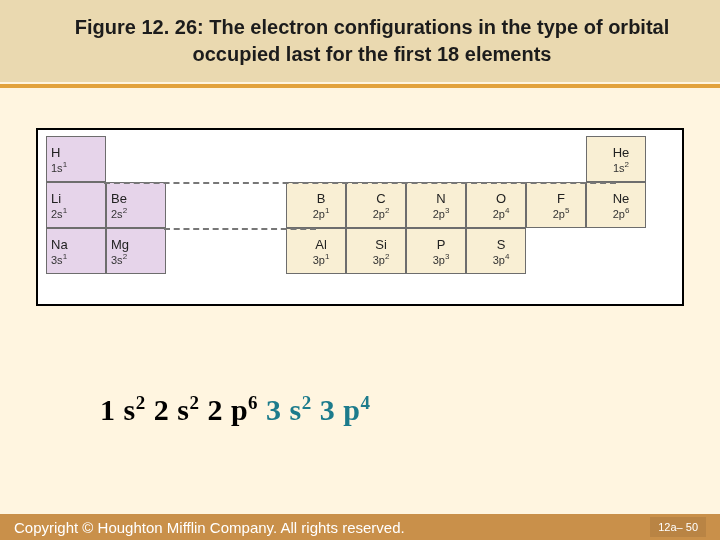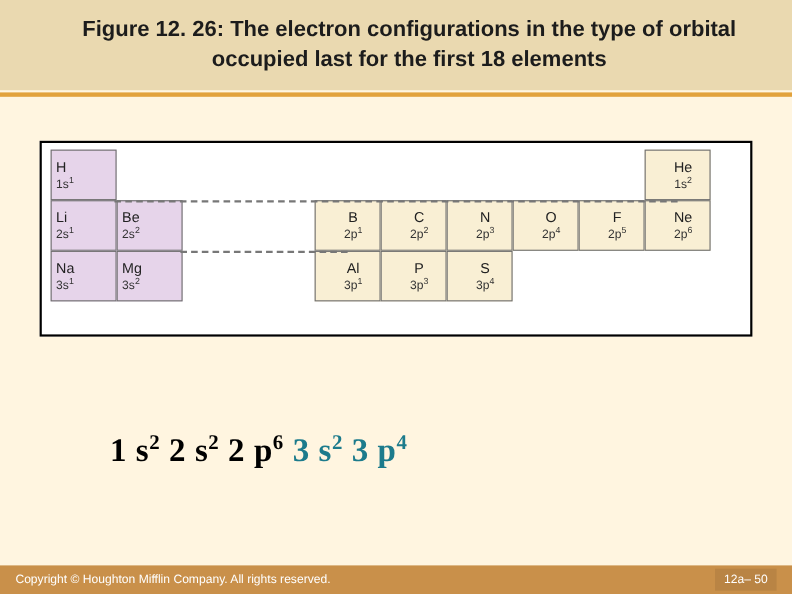--- a/index.html
+++ b/index.html
@@ -17,21 +17,21 @@
   .cfg { font-size: 11px; color: #333; }
   .cfg sup { font-size: 8px; }
   .s-block { background: #e6d4ea; }
   .p-block { background: #f9efd4; }
   .gap   { width: 60px; height: 46px; }
   .dash-line { border-top: 2px dashed #777; position: absolute; }
   .config-line { font-family: "Times New Roman", Times, serif; font-size: 30px; font-weight: bold; color: #000; position: absolute; left: 100px; top: 392px; letter-spacing: 0.5px; }
   .config-line sup { font-size: 19px; }
   .config-line .teal { color: #1c7b8c; }
   .footer { position: absolute; bottom: 0; left: 0; right: 0; height: 26px; background: #c9904a; display: flex; align-items: center; justify-content: space-between; padding: 0 14px; }
-  .footer .copy { font-size: 11px; color: #fff; }
+  .footer .copy { font-size: 15px; color: #fff; }
   .footer .pg   { font-size: 11px; color: #fff; background: rgba(0,0,0,0.08); padding: 4px 8px; }
 </style>
 </head>
 <body>
 
 <div class="slide">
 
   <div class="title-band">
     <h1>Figure 12. 26:  The electron configurations in the type of orbital occupied last for the first 18 elements</h1>
   </div>
@@ -104,20 +104,24 @@
             <div class="sym">Mg</div>
             <div class="cfg">3s<sup>2</sup></div>
           </div>
           <div class="gap"></div>
           <div class="gap"></div>
           <div class="cell p-block center">
             <div class="sym">Al</div>
             <div class="cfg">3p<sup>1</sup></div>
           </div>
           <div class="cell p-block center">
+            <div class="sym">Si</div>
+            <div class="cfg">3p<sup>2</sup></div>
+          </div>
+          <div class="cell p-block center">
             <div class="sym">P</div>
             <div class="cfg">3p<sup>3</sup></div>
           </div>
           <div class="cell p-block center">
             <div class="sym">S</div>
             <div class="cfg">3p<sup>4</sup></div>
           </div>
           <div class="gap"></div>
           <div class="gap"></div>
         </div>

